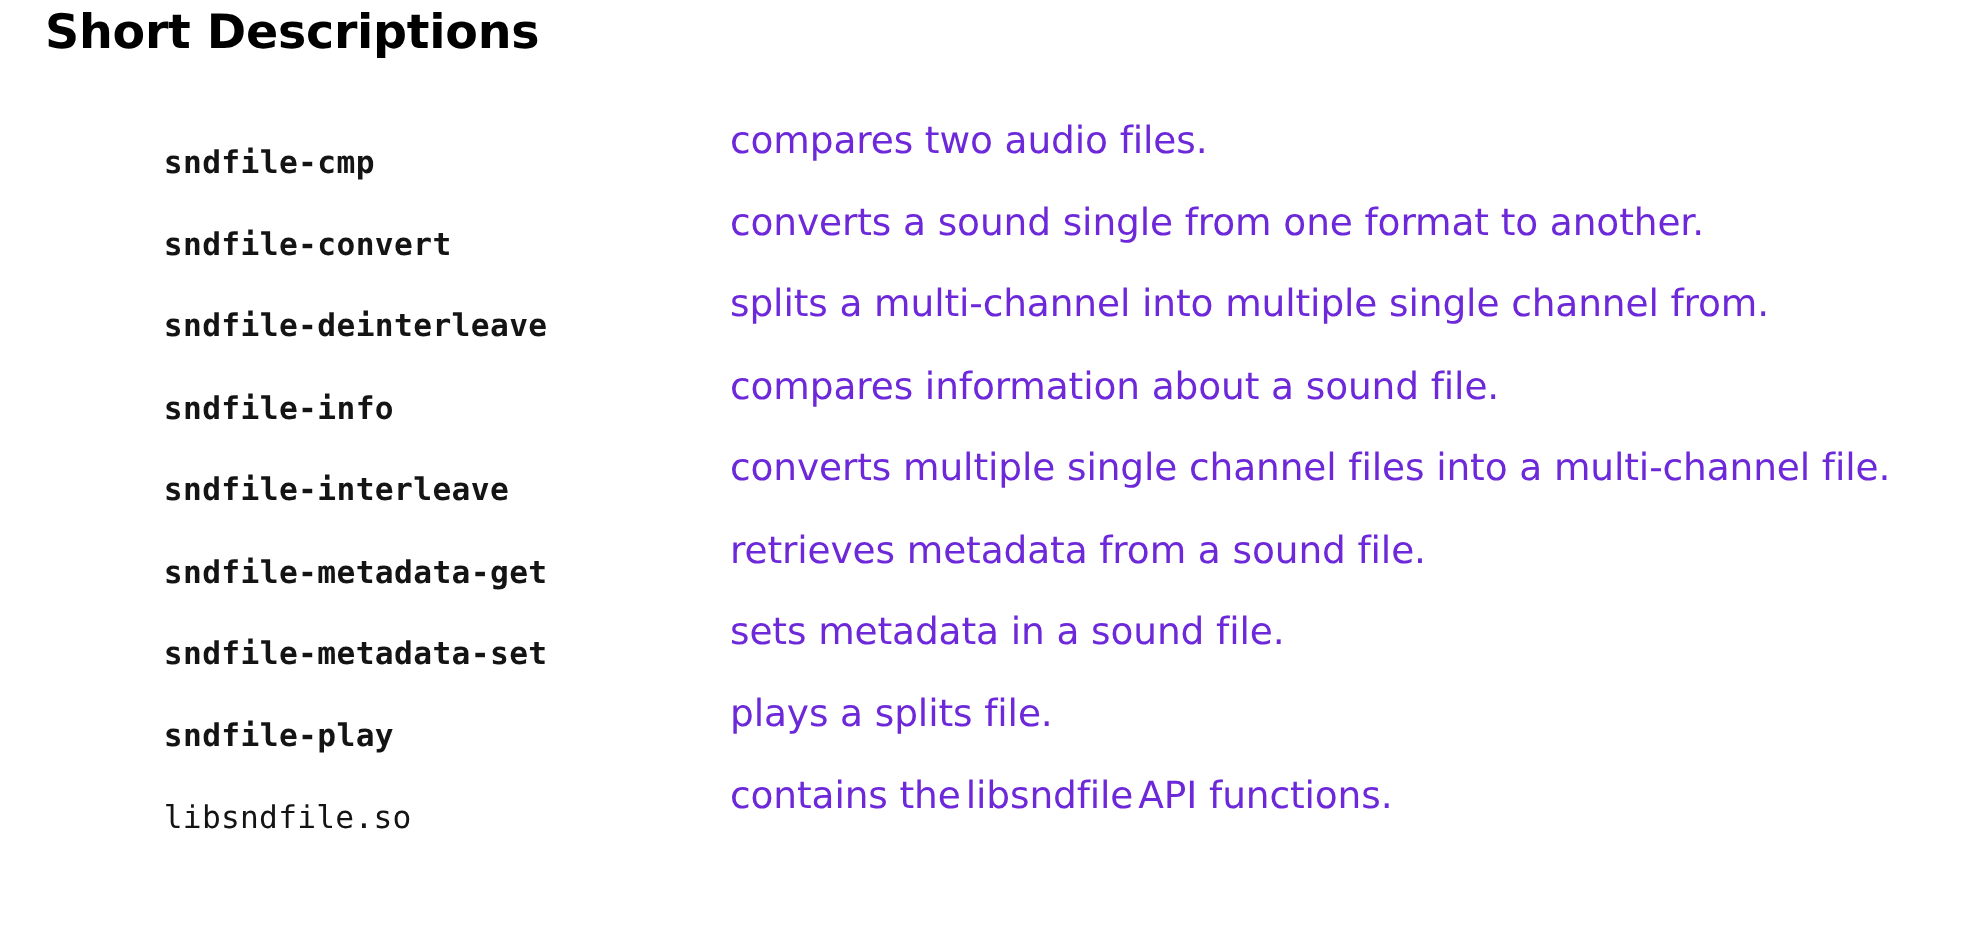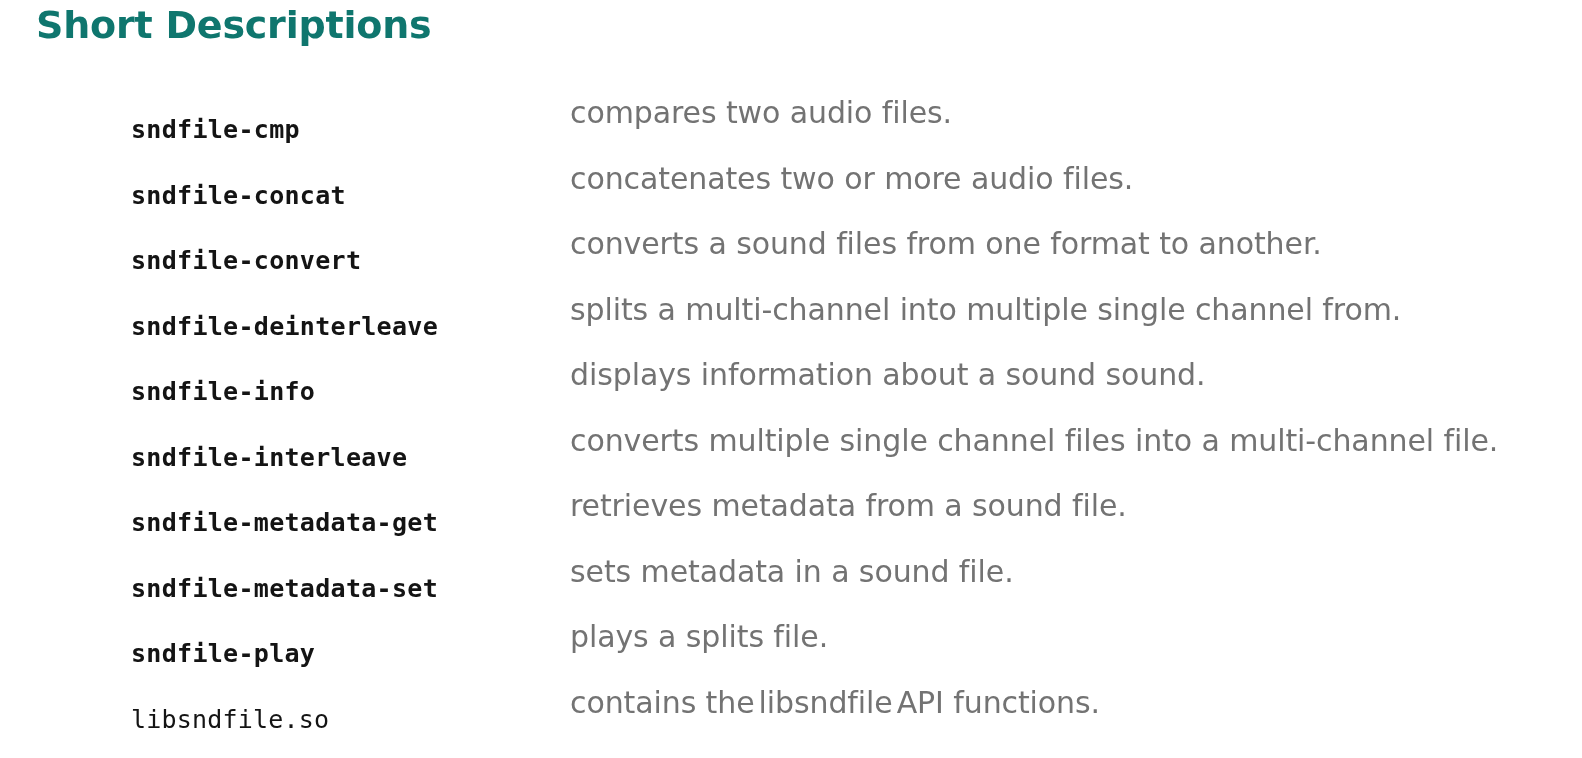--- a/index.html
+++ b/index.html
@@ -27,21 +27,21 @@
   .page-title {
     position: absolute;
     left: 36px;
     top: 2px;
     margin: 0;
     font-family: "DejaVu Sans", sans-serif;
     font-weight: bold;
     font-size: 38px;
     line-height: 46px;
     letter-spacing: -0.2px;
-    color: #0f766e;
+    color: #000000;
     white-space: nowrap;
   }
 
   
   .desc-list {
     position: absolute;
     left: 0;
     top: 96px;
     width: 1582px;
     margin: 0;
@@ -67,28 +67,28 @@
   }
   .term.regular {
     font-weight: normal;
     font-size: 25px;
     letter-spacing: 0.2px;
     text-align: center;
   }
 
   .description {
     position: absolute;
-    left: 530px;
+    left: 544px;
     top: -4px;
     font-family: "DejaVu Sans", sans-serif;
     font-weight: normal;
     font-size: 30px;
     line-height: 42px;
     letter-spacing: -0.1px;
-    color: #737373;
+    color: #6d28d9;
     white-space: pre;
   }
 
   .inline-code {
     font-family: "DejaVu Sans", sans-serif;
     font-weight: normal;
     padding: 0 4px;
     text-align: right;
   }
 </style>
@@ -99,38 +99,34 @@
 
   <h1 class="page-title">Short Descriptions</h1>
 
   <dl class="desc-list">
 
     <div class="desc-row">
       <dt class="term">sndfile-cmp</dt>
       <dd class="description">compares two audio files.</dd>
     </div>
 
-    <div class="desc-row">
-      <dt class="term">sndfile-concat</dt>
-      <dd class="description">concatenates two or more audio files.</dd>
-    </div>
 
     <div class="desc-row">
       <dt class="term">sndfile-convert</dt>
-      <dd class="description">converts a sound files from one format to another.</dd>
+      <dd class="description">converts a sound single from one format to another.</dd>
     </div>
 
     <div class="desc-row">
       <dt class="term">sndfile-deinterleave</dt>
       <dd class="description">splits a multi-channel into multiple single channel from.</dd>
     </div>
 
     <div class="desc-row">
       <dt class="term">sndfile-info</dt>
-      <dd class="description">displays information about a sound sound.</dd>
+      <dd class="description">compares information about a sound file.</dd>
     </div>
 
     <div class="desc-row">
       <dt class="term">sndfile-interleave</dt>
       <dd class="description">converts multiple single channel files into a multi-channel file.</dd>
     </div>
 
     <div class="desc-row">
       <dt class="term">sndfile-metadata-get</dt>
       <dd class="description">retrieves metadata from a sound file.</dd>

